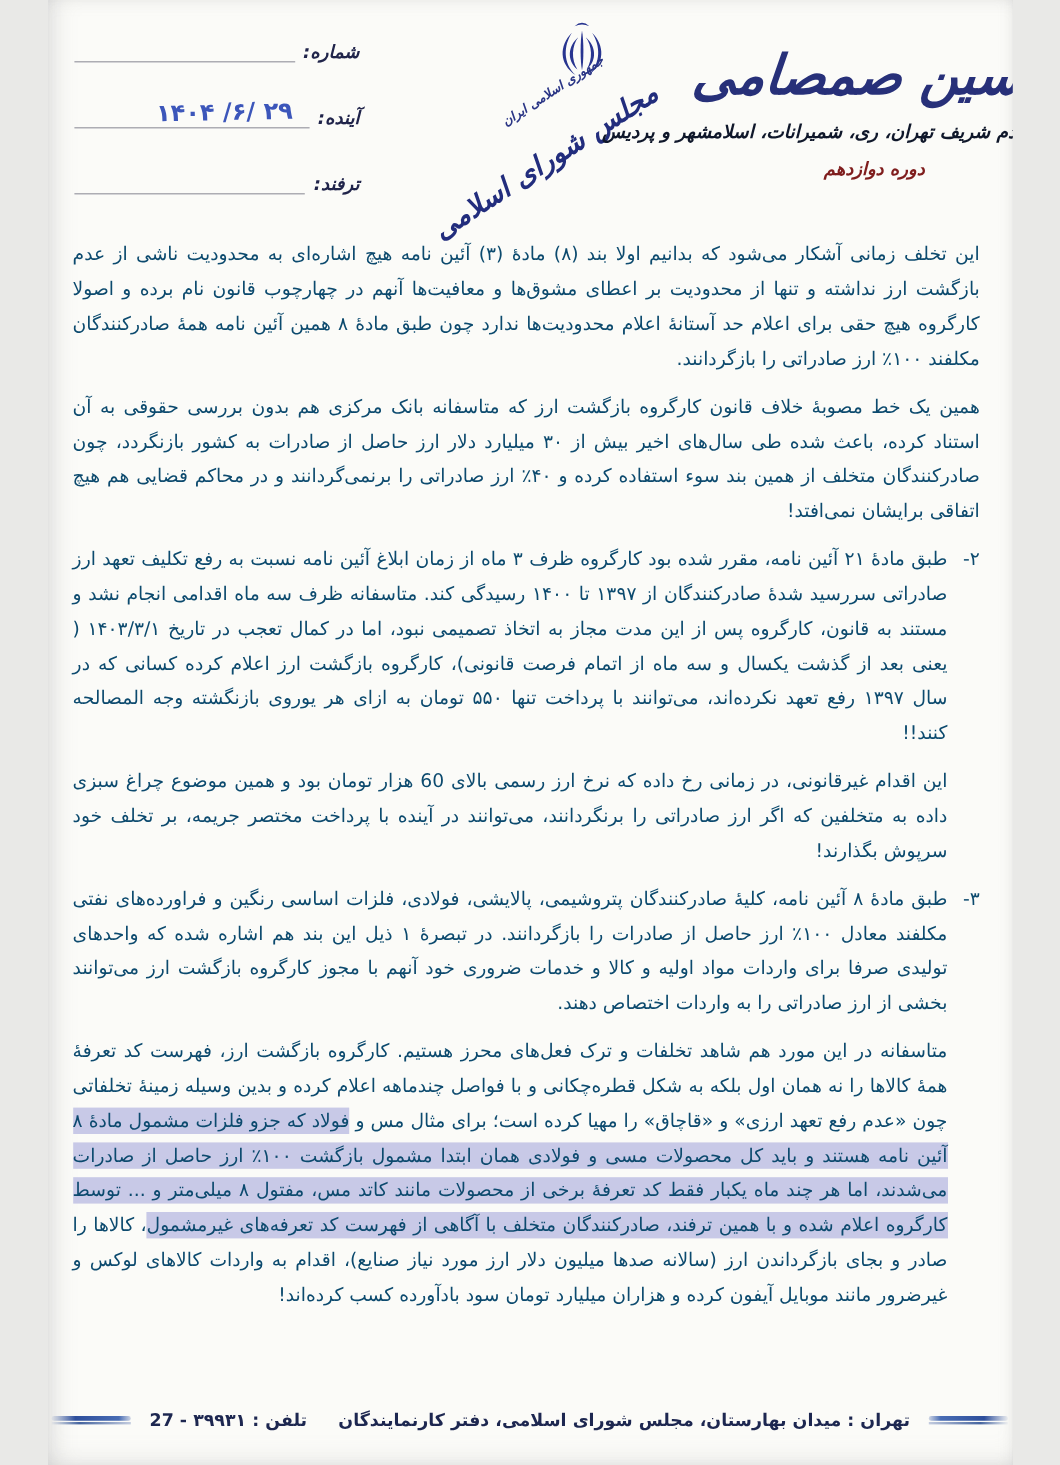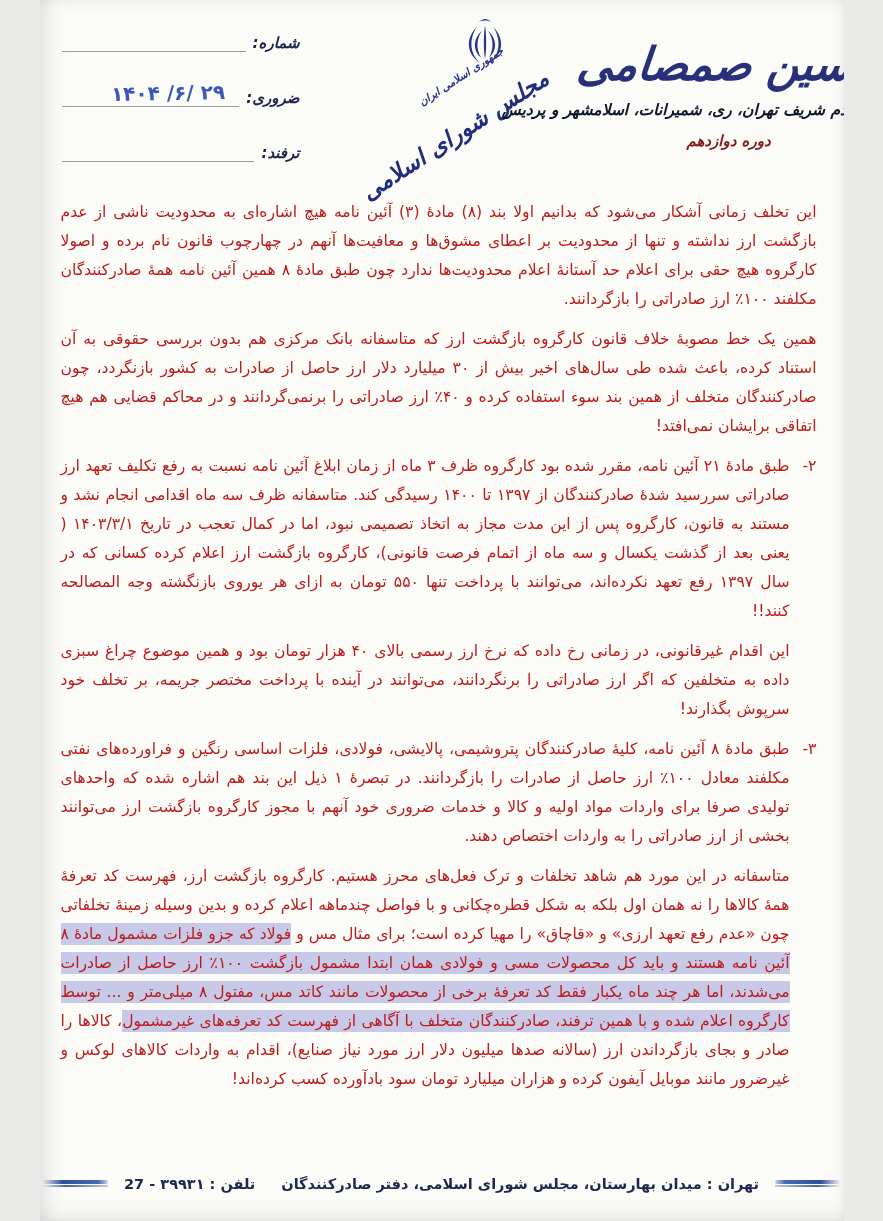--- a/index.html
+++ b/index.html
@@ -59,21 +59,21 @@
     color:#273079;transform:skewX(-6deg) scaleY(1.04);
     white-space:nowrap;
   }
   .rep-sub{margin-top:12px;font-size:15.5px;font-weight:bold;font-style:italic;color:#0f172a;white-space:nowrap;}
   .rep-term{margin-top:13px;font-size:15px;font-weight:bold;font-style:italic;color:#7f1d1d;}
 
   
   .doc-body{
     position:absolute;top:198px;right:27px;width:756px;
     font-size:15.6px;line-height:1.86;text-align:justify;
-    color:#b91c1c;
+    color:#0c4a6e;
   }
   .doc-body p{margin:0 0 11px;}
   .item{position:relative;padding-right:27px;}
   .item .num{position:absolute;right:0;top:0;}
   .hl{background:#c8c9e7;box-decoration-break:clone;-webkit-box-decoration-break:clone;padding:2px 0;}
 
   
   .footer{position:absolute;left:0;right:0;top:1176px;display:flex;align-items:center;direction:rtl;}
   .footer-text{
     font-size:14.5px;font-weight:bold;color:#1d2750;
@@ -91,21 +91,21 @@
 <body>
 
 <div class="page">
 
   <div class="meta">
     <div class="meta-row">
       <span class="meta-label">شماره:</span>
       <span class="meta-line"></span>
     </div>
     <div class="meta-row">
-      <span class="meta-label">ضروری:</span>
+      <span class="meta-label">آینده:</span>
       <span class="meta-line">
         <span class="handwritten">۲۹ /۶/ ۱۴۰۴</span>
       </span>
     </div>
     <div class="meta-row">
       <span class="meta-label">ترفند:</span>
       <span class="meta-line"></span>
     </div>
   </div>
 
@@ -130,32 +130,32 @@
     <div class="rep-term">دوره دوازدهم</div>
   </div>
 
   <div class="doc-body">
     <p>این تخلف زمانی آشکار می‌شود که بدانیم اولا بند (۸) مادۀ (۳) آئین نامه هیچ اشاره‌ای به محدودیت ناشی از عدم بازگشت ارز نداشته و تنها از محدودیت بر اعطای مشوق‌ها و معافیت‌ها آنهم در چهارچوب قانون نام برده و اصولا کارگروه هیچ حقی برای اعلام حد آستانۀ اعلام محدودیت‌ها ندارد چون طبق مادۀ ۸ همین آئین نامه همۀ صادرکنندگان مکلفند ۱۰۰٪ ارز صادراتی را بازگردانند.</p>
     <p>همین یک خط مصوبۀ خلاف قانون کارگروه بازگشت ارز که متاسفانه بانک مرکزی هم بدون بررسی حقوقی به آن استناد کرده، باعث شده طی سال‌های اخیر بیش از ۳۰ میلیارد دلار ارز حاصل از صادرات به کشور بازنگردد، چون صادرکنندگان متخلف از همین بند سوء استفاده کرده و ۴۰٪ ارز صادراتی را برنمی‌گردانند و در محاکم قضایی هم هیچ اتفاقی برایشان نمی‌افتد!</p>
 
     <div class="item">
       <span class="num">۲-</span>
       <p>طبق مادۀ ۲۱ آئین نامه، مقرر شده بود کارگروه ظرف ۳ ماه از زمان ابلاغ آئین نامه نسبت به رفع تکلیف تعهد ارز صادراتی سررسید شدۀ صادرکنندگان از ۱۳۹۷ تا ۱۴۰۰ رسیدگی کند. متاسفانه ظرف سه ماه اقدامی انجام نشد و مستند به قانون، کارگروه پس از این مدت مجاز به اتخاذ تصمیمی نبود، اما در کمال تعجب در تاریخ ۱۴۰۳/۳/۱ ( یعنی بعد از گذشت یکسال و سه ماه از اتمام فرصت قانونی)، کارگروه بازگشت ارز اعلام کرده کسانی که در سال ۱۳۹۷ رفع تعهد نکرده‌اند، می‌توانند با پرداخت تنها ۵۵۰ تومان به ازای هر یوروی بازنگشته وجه المصالحه کنند!!</p>
-      <p>این اقدام غیرقانونی، در زمانی رخ داده که نرخ ارز رسمی بالای ۴۰ هزار تومان بود و همین موضوع چراغ سبزی داده به متخلفین که اگر ارز صادراتی را برنگردانند، می‌توانند در آینده با پرداخت مختصر جریمه، بر تخلف خود سرپوش بگذارند!</p>
+      <p>این اقدام غیرقانونی، در زمانی رخ داده که نرخ ارز رسمی بالای 60 هزار تومان بود و همین موضوع چراغ سبزی داده به متخلفین که اگر ارز صادراتی را برنگردانند، می‌توانند در آینده با پرداخت مختصر جریمه، بر تخلف خود سرپوش بگذارند!</p>
     </div>
 
     <div class="item">
       <span class="num">۳-</span>
       <p>طبق مادۀ ۸ آئین نامه، کلیۀ صادرکنندگان پتروشیمی، پالایشی، فولادی، فلزات اساسی رنگین و فراورده‌های نفتی مکلفند معادل ۱۰۰٪ ارز حاصل از صادرات را بازگردانند. در تبصرۀ ۱ ذیل این بند هم اشاره شده که واحدهای تولیدی صرفا برای واردات مواد اولیه و کالا و خدمات ضروری خود آنهم با مجوز کارگروه بازگشت ارز می‌توانند بخشی از ارز صادراتی را به واردات اختصاص دهند.</p>
       <p><span>متاسفانه در این مورد هم شاهد تخلفات و ترک فعل‌های محرز هستیم. کارگروه بازگشت ارز، فهرست کد تعرفۀ همۀ کالاها را نه همان اول بلکه به شکل قطره‌چکانی و با فواصل چندماهه اعلام کرده و بدین وسیله زمینۀ تخلفاتی چون «عدم رفع تعهد ارزی» و «قاچاق» را مهیا کرده است؛ برای مثال مس و </span><span class="hl">فولاد که جزو فلزات مشمول مادۀ ۸ آئین نامه هستند و باید کل محصولات مسی و فولادی همان ابتدا مشمول بازگشت ۱۰۰٪ ارز حاصل از صادرات می‌شدند، اما هر چند ماه یکبار فقط کد تعرفۀ برخی از محصولات مانند کاتد مس، مفتول ۸ میلی‌متر و ... توسط کارگروه اعلام شده و با همین ترفند، صادرکنندگان متخلف با آگاهی از فهرست کد تعرفه‌های غیرمشمول</span><span>، کالاها را صادر و بجای بازگرداندن ارز (سالانه صدها میلیون دلار ارز مورد نیاز صنایع)، اقدام به واردات کالاهای لوکس و غیرضرور مانند موبایل آیفون کرده و هزاران میلیارد تومان سود بادآورده کسب کرده‌اند!</span></p>
     </div>
   </div>
 
   <div class="footer">
     <div class="deco deco-right"></div>
     <div class="footer-text">
-      <span>تهران : میدان بهارستان، مجلس شورای اسلامی، دفتر صادرکنندگان</span>
+      <span>تهران : میدان بهارستان، مجلس شورای اسلامی، دفتر کارنمایندگان</span>
       <span>تلفن : ۳۹۹۳۱ - 27</span>
     </div>
     <div class="deco deco-left"></div>
   </div>
 
 </div>
 
 </body></html>

